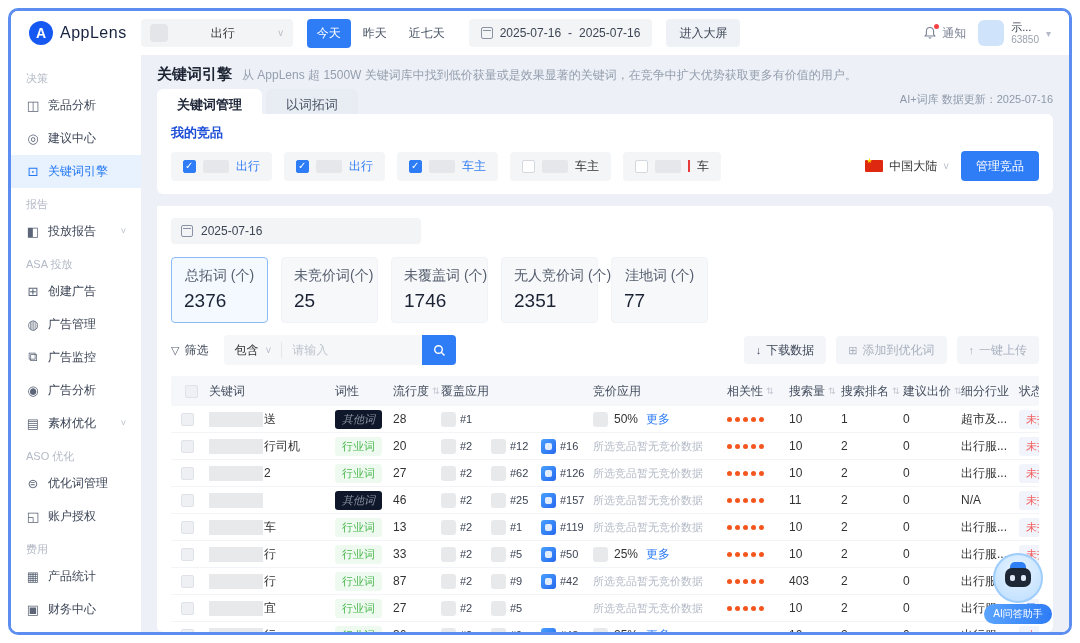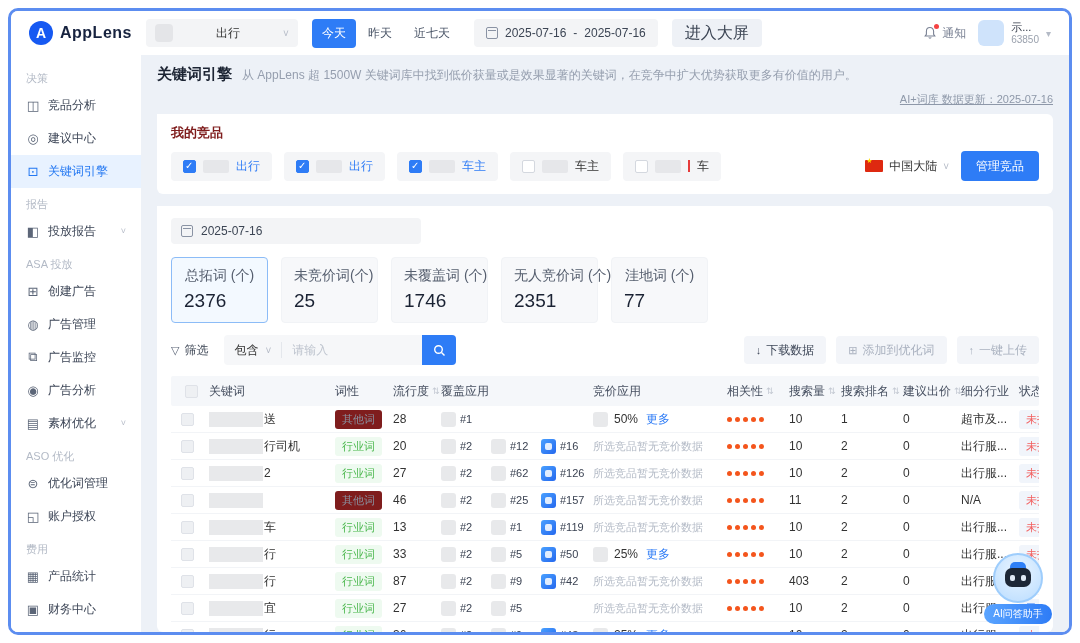--- a/index.html
+++ b/index.html
@@ -8,36 +8,36 @@
   .frame { position:relative; width:1080px; height:643px; }
   .window { position:absolute; inset:8px; border:3px solid #5c8df0; border-radius:10px;
     overflow:hidden; background:#fff; display:flex; flex-direction:column; }
 
   
   .hdr { flex:0 0 44px; display:flex; align-items:center; gap:14px; padding:0 18px;
     background:#fff; }
   .logo { display:flex; align-items:center; gap:7px; }
   .logo-mark { width:24px; height:24px; border-radius:50%; background:#1659f2; color:#fff;
     display:flex; align-items:center; justify-content:center; font-weight:bold; font-size:14px; }
-  .logo-text { font-weight:700; font-size:16px; color:#17233f; letter-spacing:.5px; }
+  .logo-text { font-weight:400; font-size:16px; color:#17233f; letter-spacing:.5px; }
   .app-select { width:152px; height:28px; background:#f3f4f6; border-radius:4px;
     display:flex; align-items:center; gap:8px; padding:0 9px; font-size:12px; color:#333; cursor:pointer; }
   .blur-sm { width:18px; height:18px; background:#e4e5e8; border-radius:4px; flex:0 0 18px; }
   .app-select .val { flex:1; text-align:center; }
   .chev { color:#b4bac6; font-size:10px; }
   .qr { display:flex; align-items:center; gap:2px; }
   .qbtn { border:0; background:transparent; font-size:12px; color:#4a5567; padding:6px 10px;
     border-radius:4px; cursor:pointer; }
   .qbtn.active { background:#2e7cf6; color:#fff; }
   .drange { height:28px; background:#f3f4f6; border-radius:4px; display:flex; align-items:center;
     gap:7px; padding:0 12px; font-size:12px; color:#3c4554; cursor:pointer; }
   .cal { width:12px; height:12px; border:1px solid #8a93a4; border-radius:2px; position:relative; }
   .cal:before { content:""; position:absolute; left:1px; right:1px; top:2px; height:1px; background:#8a93a4; }
   .big-btn { height:28px; background:#eef1f6; border:0; border-radius:4px; padding:0 13px;
-    font-size:16px; color:#3c4554; cursor:pointer; }
+    font-size:12px; color:#3c4554; cursor:pointer; }
   .hdr-right { margin-left:auto; display:flex; align-items:center; gap:12px; }
   .notif { display:flex; align-items:center; gap:5px; color:#7a8294; font-size:12px; cursor:pointer; }
   .bell { position:relative; width:14px; height:14px; }
   .bell svg { display:block; }
   .bell .dot { position:absolute; top:-2px; right:-2px; width:5px; height:5px; border-radius:50%; background:#f54343; }
   .user { display:flex; align-items:center; gap:7px; cursor:pointer; }
   .avatar { width:26px; height:26px; border-radius:6px; background:#cfe3fb; }
   .uname { font-size:11px; color:#2f3745; line-height:1.25; }
   .uid { font-size:10px; color:#9aa1ad; }
 
@@ -53,25 +53,25 @@
   .s-item .chv { margin-left:auto; color:#b6bcc8; font-size:9px; }
 
   main { flex:1; min-width:0; padding:8px 16px 0; display:flex; flex-direction:column; overflow:hidden; }
   .page-head { display:flex; align-items:baseline; gap:10px; margin:2px 0 8px; }
   .page-title { font-size:15px; font-weight:700; color:#1c2433; }
   .page-sub { font-size:12px; color:#959eae; }
   .tab-row { display:flex; align-items:flex-end; }
   .tab { padding:8px 20px; font-size:13px; color:#4a5365; background:#e8ecf3;
     border-radius:6px 6px 0 0; cursor:pointer; margin-right:4px; }
   .tab.active { background:#fff; color:#20283a; font-weight:700; }
-  .update { margin-left:auto; font-size:11px; color:#8e98a9; padding-bottom:7px;text-decoration:underline; }
+  .update { margin-left:auto; font-size:11px; color:#8e98a9; padding-bottom:7px; }
 
   .card { background:#fff; border-radius:0 6px 6px 6px; }
   .card1 { padding:10px 14px 13px; }
-  .comp-title { font-size:13px; font-weight:700; color:#7f1d1d; margin-bottom:9px; }
+  .comp-title { font-size:13px; font-weight:700; color:#1d4ed8; margin-bottom:9px; }
   .comp-row { display:flex; align-items:center; }
   .chips { display:flex; gap:12px; flex:1; }
   .chip { display:flex; align-items:center; gap:7px; background:#f4f5f7; border-radius:4px;
     padding:6px 12px; font-size:12px; min-width:96px; cursor:pointer; }
   .cb { width:13px; height:13px; border-radius:2px; border:1px solid #d4d8df; background:#fff; flex:0 0 13px; }
   .cb.on { background:#2e7cf6; border-color:#2e7cf6; position:relative; }
   .cb.on:after { content:"✓"; position:absolute; left:1px; top:-1px; color:#fff; font-size:10px; }
   .chip .blk { width:26px; height:13px; background:#e6e7ea; border-radius:2px; }
   .chip .rmark { width:2px; height:12px; background:#e63b3b; }
   .chip .txt { color:#333; }
@@ -119,21 +119,21 @@
   .thc { padding:0 4px; display:flex; align-items:center; gap:3px; white-space:nowrap; }
   .srt { color:#c3c8d2; font-size:9px; }
   .trow { height:27px; border-bottom:1px solid #f2f4f7; font-size:12px; color:#333; }
   .ckb { width:13px; height:13px; border:1px solid #dfe2e8; background:#eef0f3; border-radius:2px;
     margin-left:10px; cursor:pointer; }
   .cell { padding:0 4px; display:flex; align-items:center; overflow:hidden; white-space:nowrap; }
   .kwblk { width:54px; height:15px; background:#e8e9eb; flex:0 0 54px; }
   .kwtxt { margin-left:1px; }
   .tag { font-size:11px; padding:2px 7px; border-radius:3px; }
   .tag.industry { color:#4cb84f; background:#eefaf0; }
-  .tag.other { color:#8a92a0; background:#7f1d1d; }
+  .tag.other { color:#8a92a0; background:#0f172a;font-style:italic; }
   .app { display:flex; align-items:center; gap:4px; width:50px; flex:0 0 50px; }
   .aicon { width:15px; height:15px; border-radius:3px; background:#e8e9eb; flex:0 0 15px; position:relative; }
   .aicon.real { background:linear-gradient(135deg,#49a0ff,#2568ee); }
   .aicon.real:after { content:""; position:absolute; inset:4px; border-radius:2px;
     background:rgba(255,255,255,.85); }
   .arank { font-size:11px; color:#3a4252; }
   .bid-none { color:#b3bac6; font-size:11px; }
   .bid-ic { width:15px; height:15px; background:#e8e9eb; border-radius:3px; margin-right:6px; flex:0 0 15px; }
   .bid-pct { margin-right:8px; }
   .more { color:#2e7cf6; cursor:pointer; }
@@ -273,20 +273,21 @@
 
     </aside>
 
     <main>
       <div class="page-head">
         <span class="page-title">关键词引擎</span>
         <span class="page-sub">从 AppLens 超 1500W 关键词库中找到低价获量或是效果显著的关键词，在竞争中扩大优势获取更多有价值的用户。</span>
       </div>
 
       <div class="tab-row">
+        <span id="tabs"><span class="tab active">关键词管理</span><span class="tab">以词拓词</span></span>
         <span class="update">AI+词库 数据更新：2025-07-16</span>
       </div>
 
       <section class="card card1">
         <div class="comp-title">我的竞品</div>
         <div class="comp-row">
           <div class="chips" id="chips">
                 <div class="chip on">
                   <span class="cb on"></span>
                   <span class="blk"></span>

